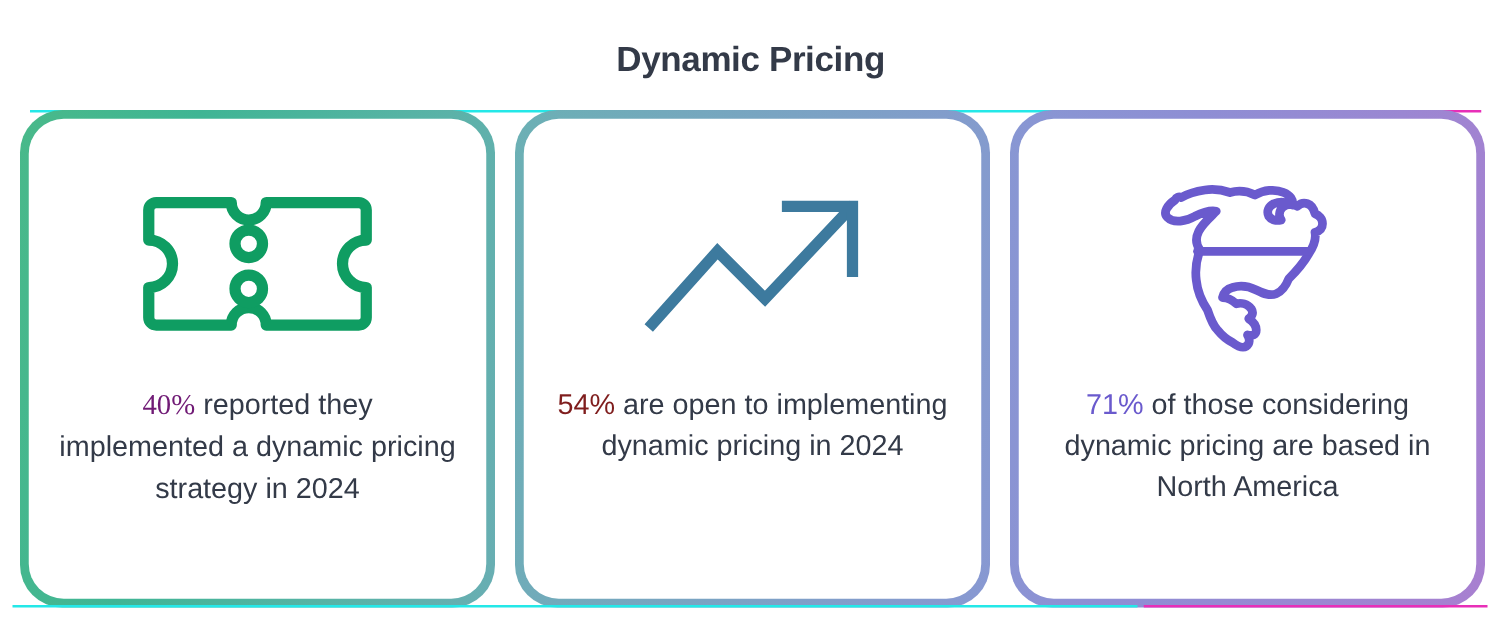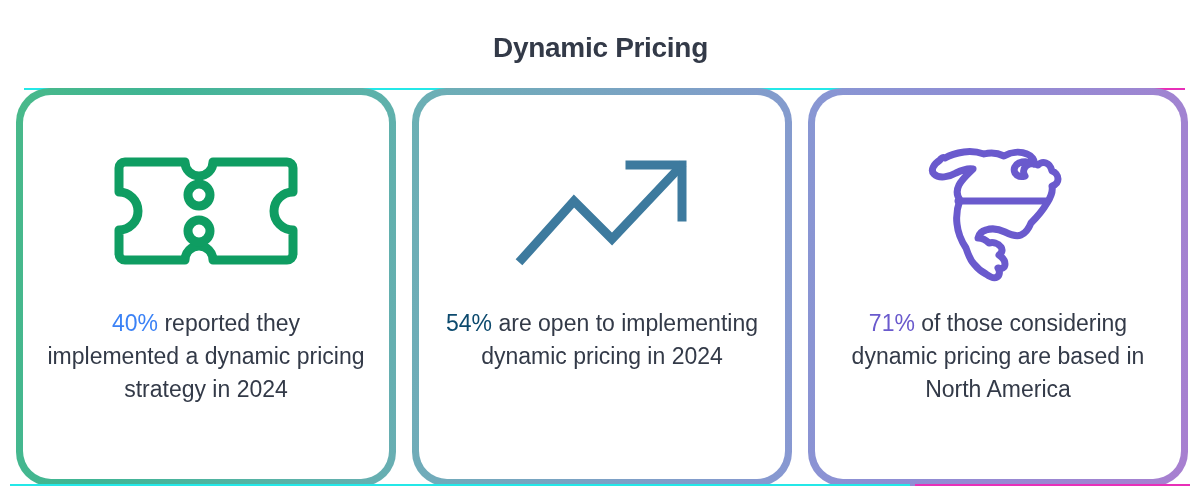--- a/index.html
+++ b/index.html
@@ -117,22 +117,22 @@
   .stat-text {
     margin-top: 26px;
     width: 320px;
     text-align: center;
     font-size: 23px;
     line-height: 1.43;
     color: #333a48;
     font-weight: normal;
   }
   .stat-pct { font-weight: normal; }
-  .card-1 .stat-pct { color: #3b82f6; }
-  .card-2 .stat-pct { color: #0c4a6e; }
+  .card-1 .stat-pct { color: #701a75; font-family: Liberation Serif, serif; }
+  .card-2 .stat-pct { color: #7f1d1d; }
   .card-3 .stat-pct { color: #6a5acd; margin-top: 37px; }
 </style>
 </head>
 <body>
 
 <div class="infographic">
 
   <div class="title">Dynamic Pricing</div>
 
   <div class="hairline hairline-top">

